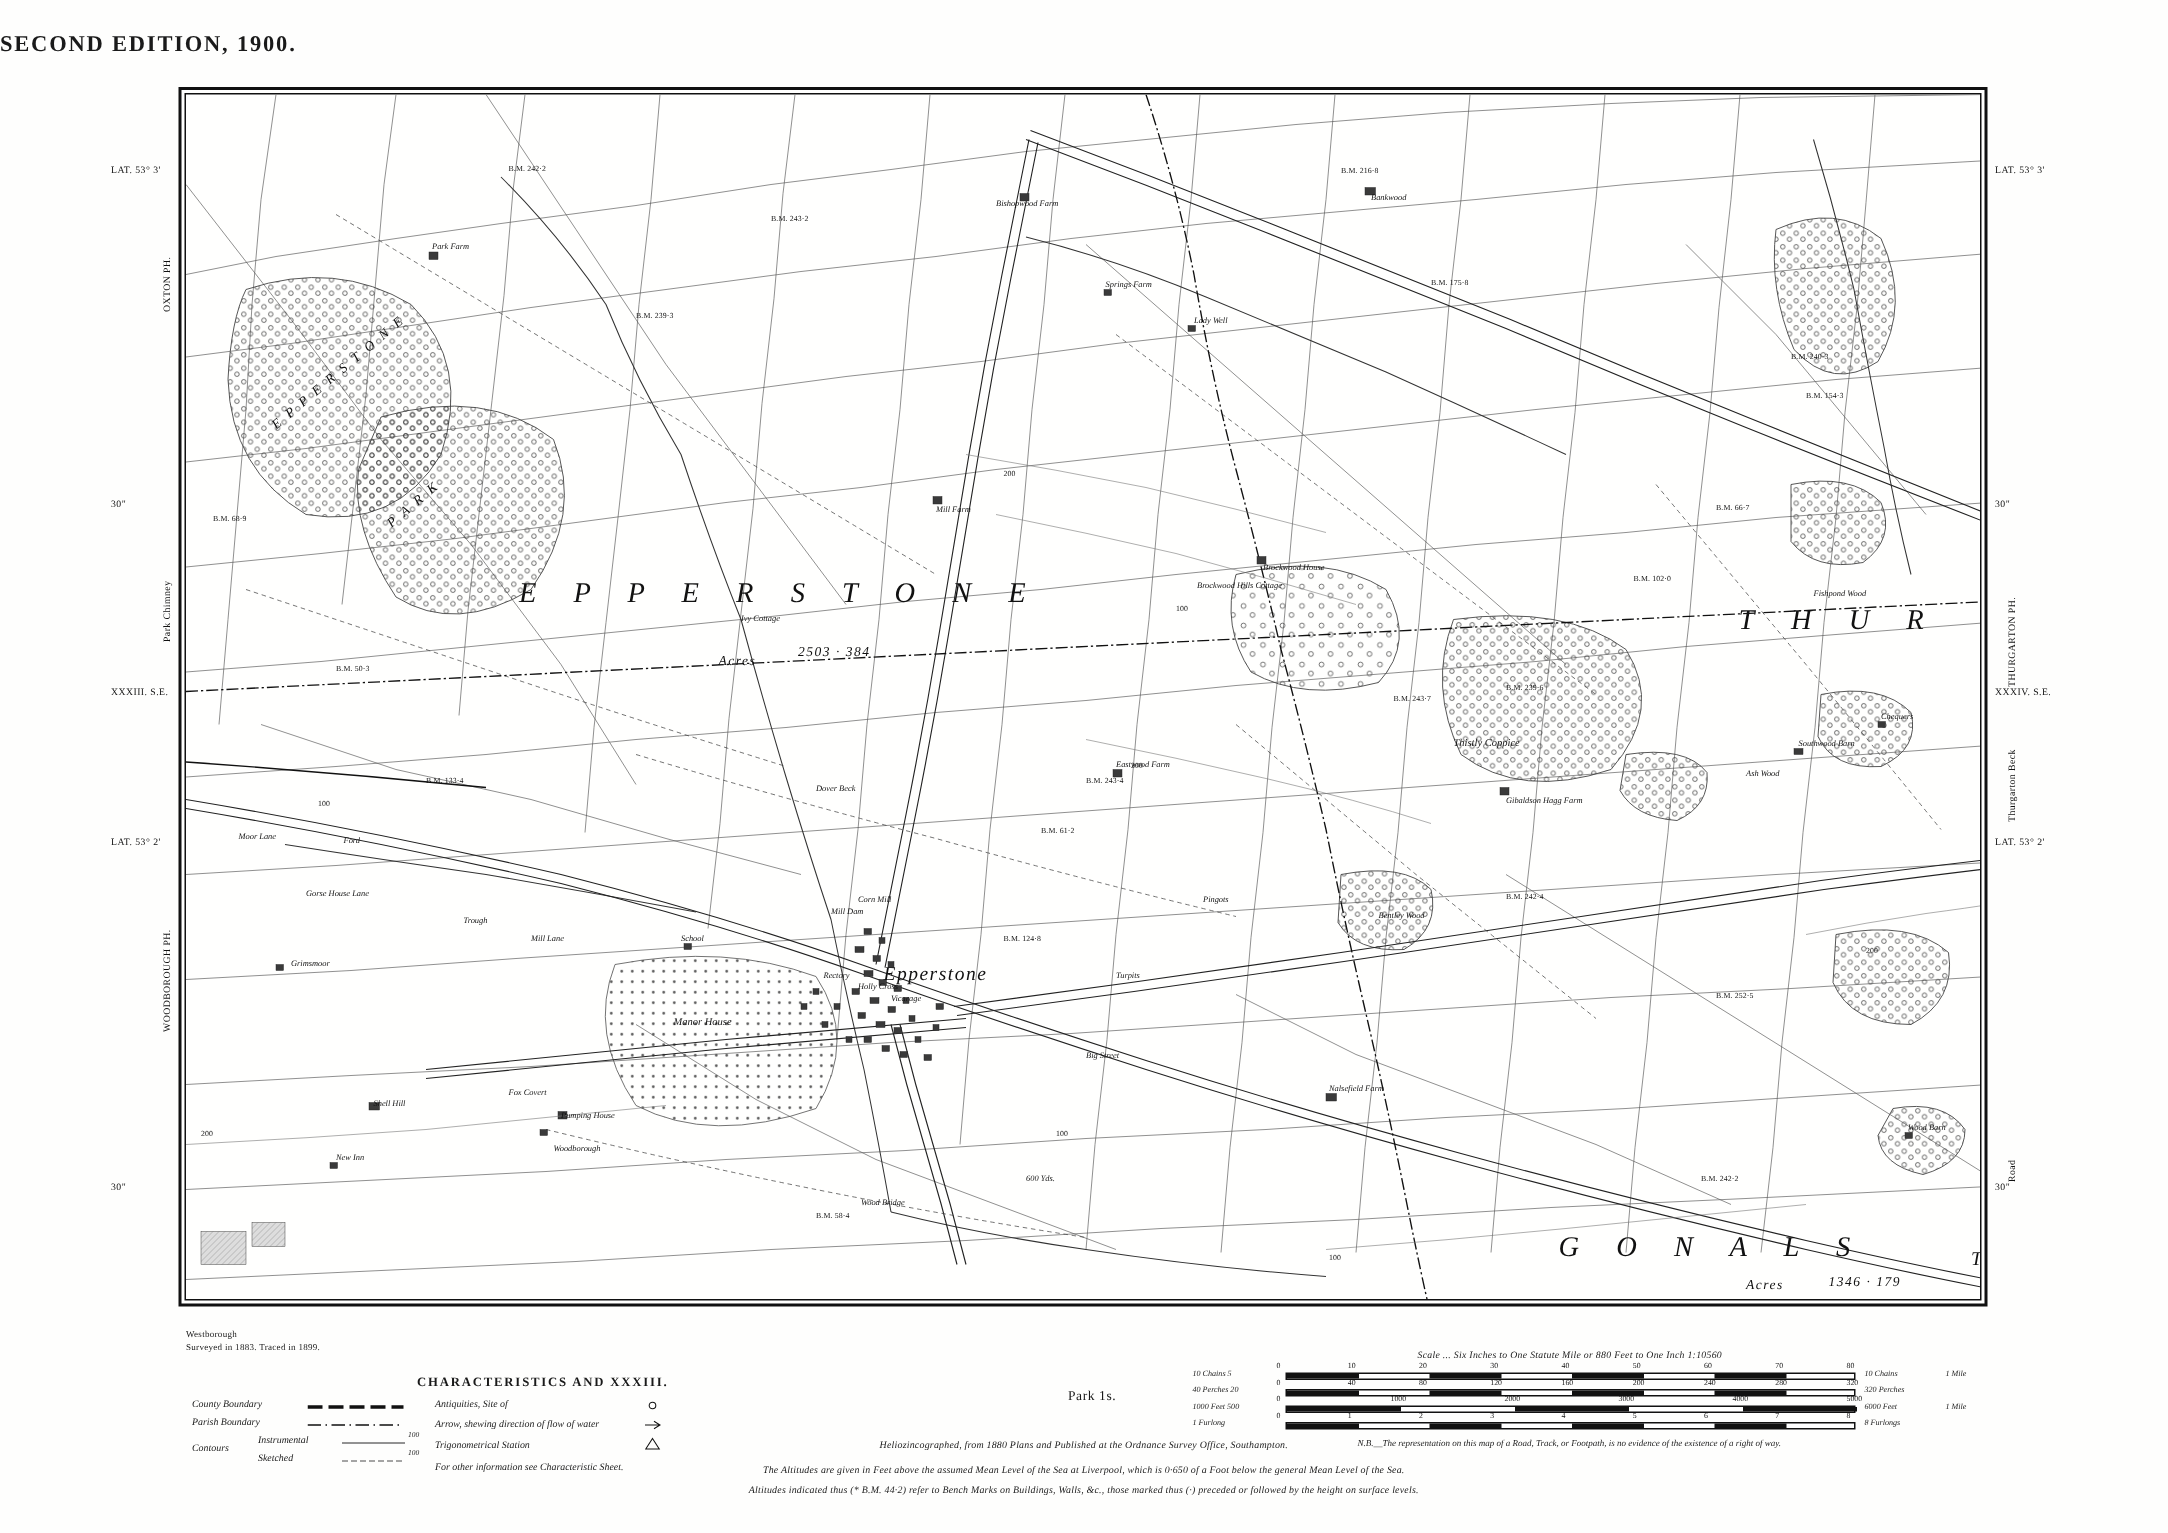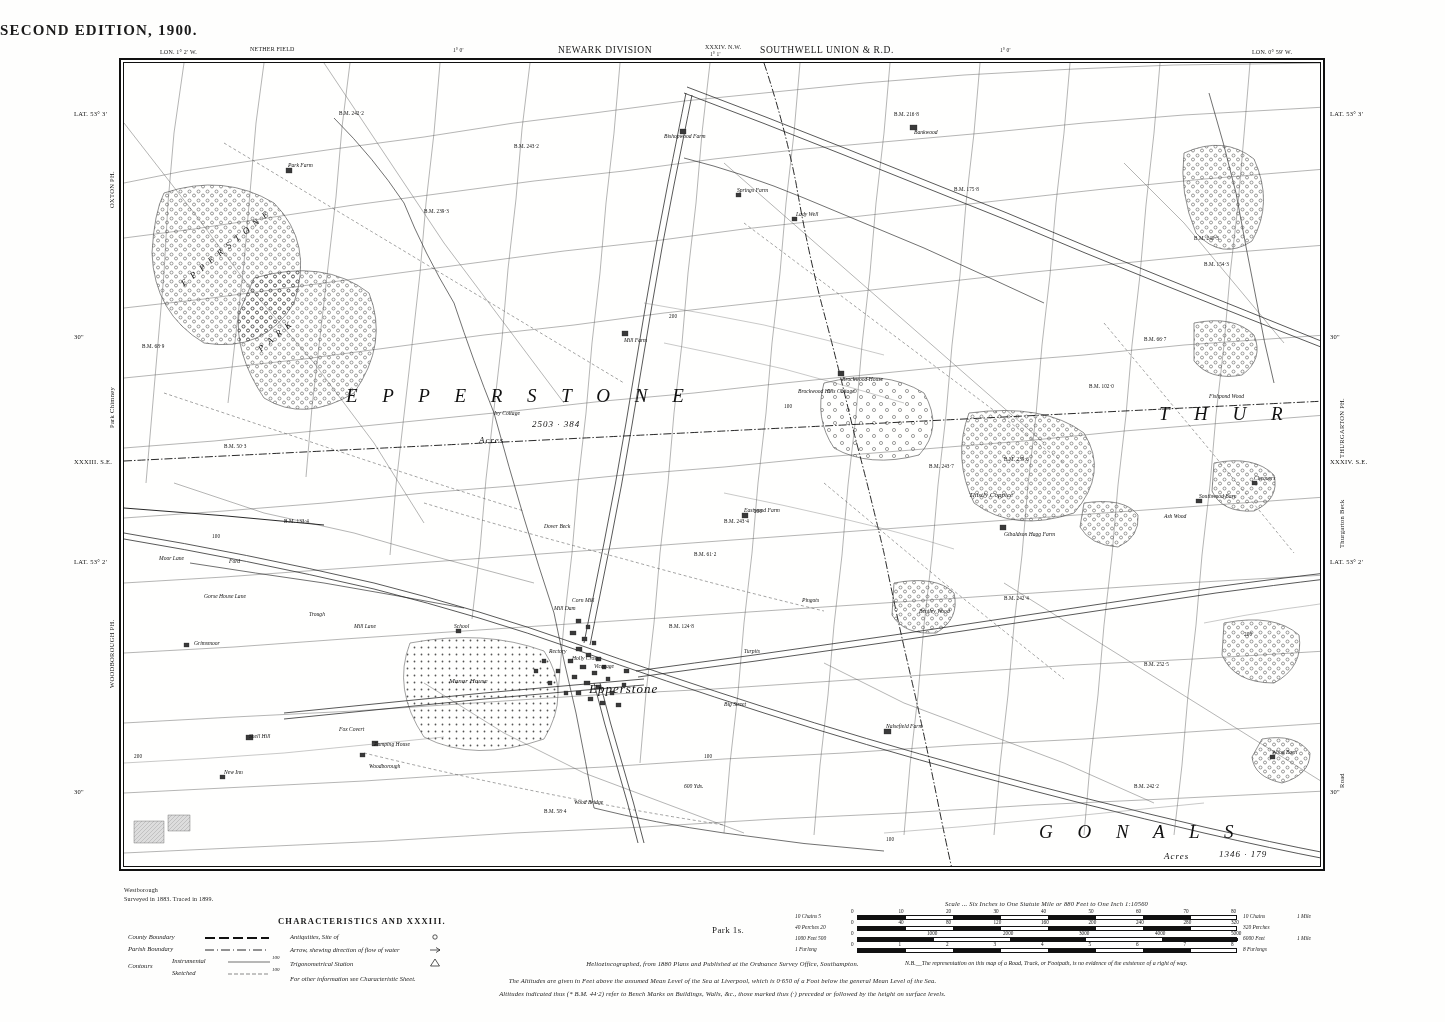--- a/index.html
+++ b/index.html
@@ -106,21 +106,20 @@
   .place-big {
     font-size: 19px;
     letter-spacing: 10px;
     font-style: italic;
     font-weight: 400;
   }
   .place-mid {
     font-size: 13px;
     letter-spacing: 1px;
     font-style: italic;
-    margin-top: 40px;
   }
   .place-sm { font-size: 7px; font-style: italic; }
   .place-xs { font-size: 5.6px; font-style: italic; }
   .wood-lbl {
     font-size: 9px;
     font-style: italic;
     letter-spacing: 2px;
   }
   .acres-lbl { font-size: 9px; font-style: italic; letter-spacing: 1px; }
   .bm { font-size: 5.2px; letter-spacing: 0.1px; }
@@ -220,31 +219,20 @@
   }
   .foot-note { position: absolute; font-size: 6px; font-style: italic; }
 </style>
 </head>
 <body>
 
 <div class="sheet">
 
   <div class="top-title">SECOND EDITION, 1900.</div>
 
-  <div class="hdr-row" id="hdr-top">
-      <div class="hdr-item tiny" style="left: 40px; top: 4px;">LON. 1° 2' W.</div>
-      <div class="hdr-item tiny" style="left: 130px; top: 1px;">NETHER FIELD</div>
-      <div class="hdr-item " style="left: 438px; top: 0px;">NEWARK DIVISION</div>
-      <div class="hdr-item tiny" style="left: 585px; top: -1px;">XXXIV. N.W.</div>
-      <div class="hdr-item tiny2" style="left: 333px; top: 2px;">1° 0'</div>
-      <div class="hdr-item tiny2" style="left: 590px; top: 6px;">1° 1'</div>
-      <div class="hdr-item " style="left: 640px; top: 0px;">SOUTHWELL UNION &amp; R.D.</div>
-      <div class="hdr-item tiny2" style="left: 880px; top: 2px;">1° 0'</div>
-      <div class="hdr-item tiny" style="left: 1132px; top: 4px;">LON. 0° 59' W.</div>
-    </div>
 
   <div class="map-frame">
     <div class="map-inner">
 
       <svg class="svg-map" width="1202" height="809" viewBox="0 0 1202 809">
         <defs>
           <pattern id="treepat" width="9" height="9" patternUnits="userSpaceOnUse">
             <circle cx="2.5" cy="2.5" r="1.5" fill="none" stroke="#3a3a3a" stroke-width="0.5"></circle>
             <circle cx="7" cy="6.5" r="1.5" fill="none" stroke="#3a3a3a" stroke-width="0.5"></circle>
           </pattern>
@@ -423,21 +411,21 @@
         </g>
       </svg>
 
       <div id="map-labels">
           <div class="mlabel place-big" style="left: 222px; top: 322px;">E P P E R S T O N E</div>
           <div class="mlabel place-big" style="left: 1035px; top: 340px;">T H U R</div>
           <div class="mlabel place-big" style="left: 915px; top: 758px;">G O N A L S</div>
           <div class="mlabel place-mid" style="left: 1190px; top: 768px;">TON</div>
           <div class="mlabel place-mid" style="left: 465px; top: 578px;">Epperstone</div>
           <div class="mlabel acres-lbl" style="left: 355px; top: 372px;">Acres</div>
-          <div class="mlabel acres-lbl" style="left: 408px; top: 356px;">2503 · 384</div>
+          <div class="mlabel acres-lbl" style="left: 408px; top: 366px;">2503 · 384</div>
           <div class="mlabel acres-lbl" style="left: 1040px; top: 788px;">Acres</div>
           <div class="mlabel acres-lbl" style="left: 1095px; top: 786px;">1346 · 179</div>
           <div class="mlabel wood-lbl" style="left: 45px; top: 180px; transform: rotate(-40deg);">E P P E R S T O N E</div>
           <div class="mlabel wood-lbl" style="left: 130px; top: 268px; transform: rotate(-40deg);">P A R K</div>
           <div class="mlabel place-sm" style="left: 845px; top: 428px;">Thistly Coppice</div>
           <div class="mlabel place-xs" style="left: 795px; top: 545px;">Bentley Wood</div>
           <div class="mlabel place-xs" style="left: 1040px; top: 450px;">Ash Wood</div>
           <div class="mlabel place-xs" style="left: 1085px; top: 330px;">Fishpond Wood</div>
           <div class="mlabel place-xs" style="left: 1148px; top: 686px;">Wood Barn</div>
           <div class="mlabel place-xs" style="left: 164px; top: 99px;">Park Farm</div>

